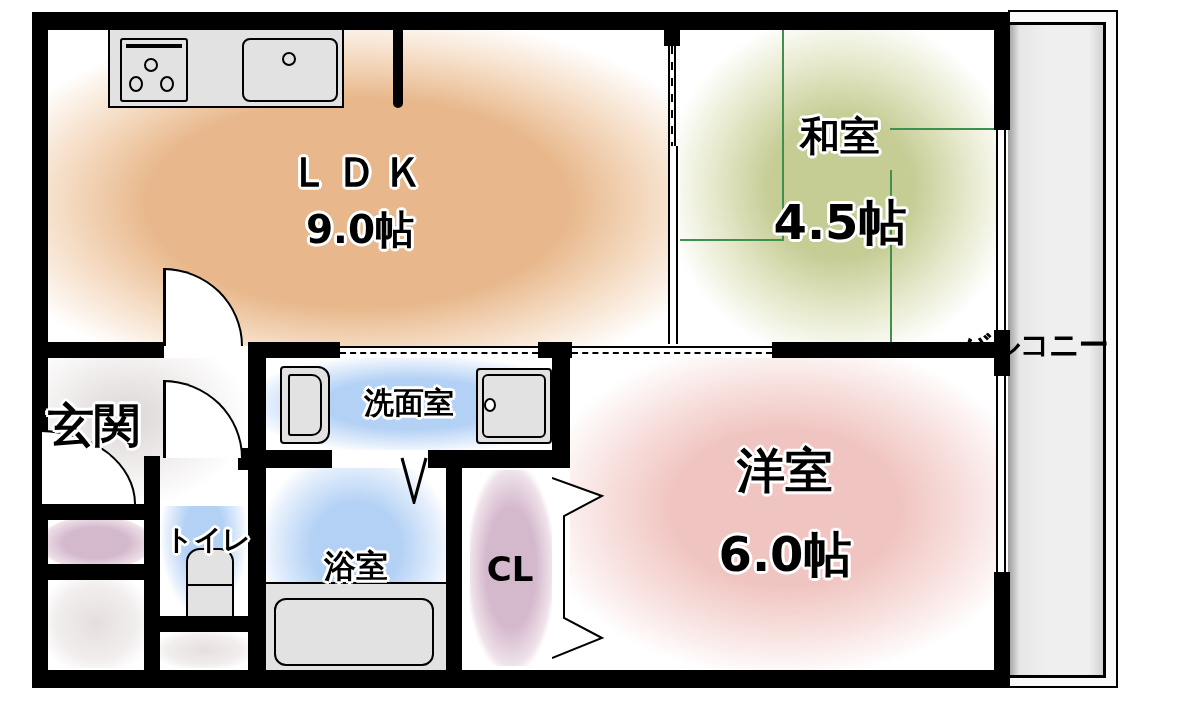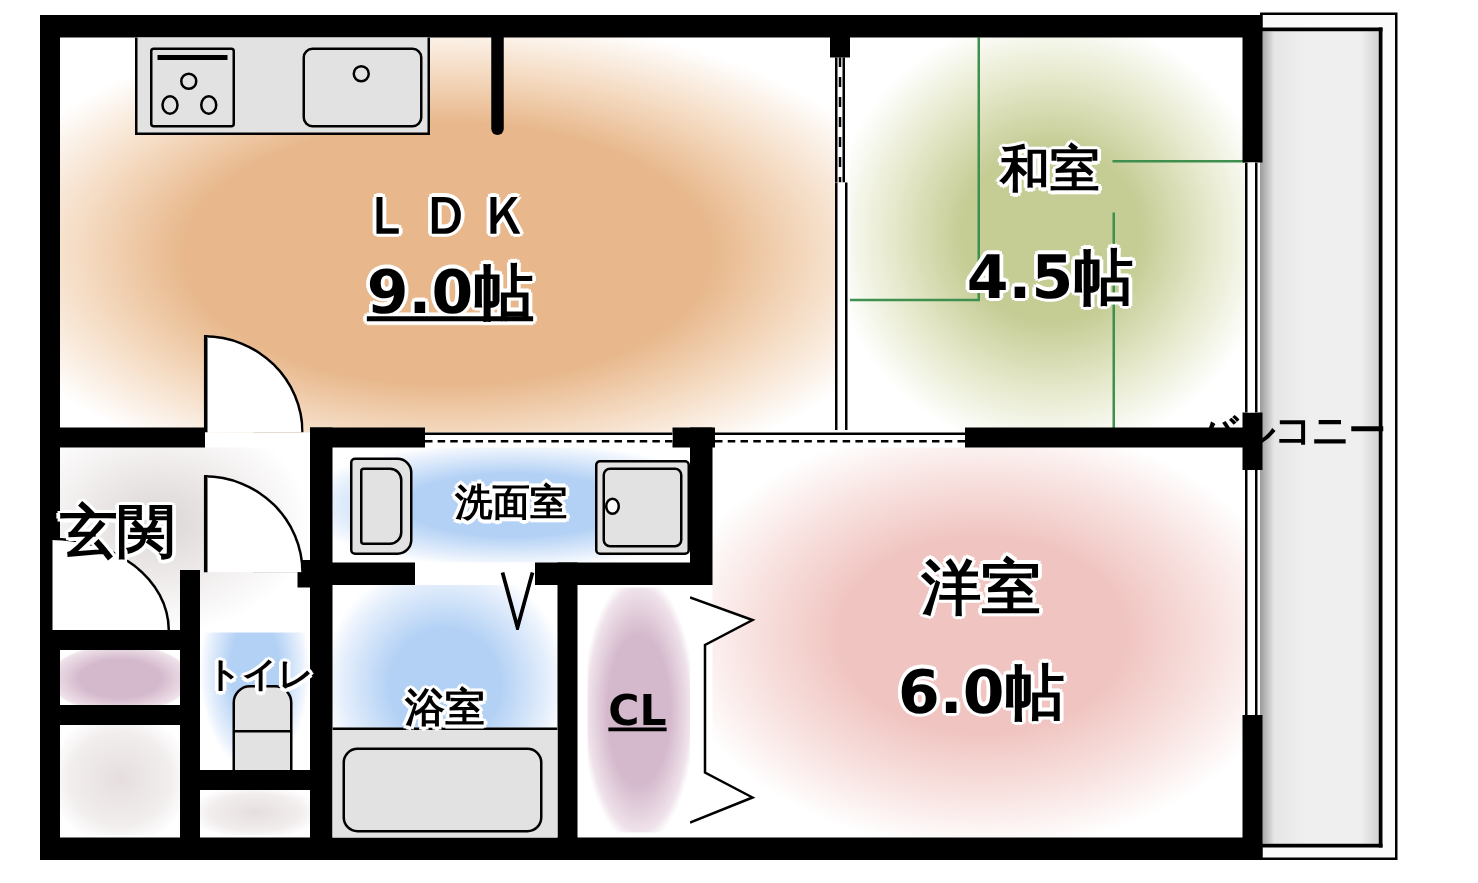--- a/index.html
+++ b/index.html
@@ -140,31 +140,31 @@
 
 <svg class="abs" style="left:552px; top:468px;" width="60" height="200">
   <polyline points="0,10 50,28 12,48 12,150 50,170 0,190" fill="#fff" stroke="#000" stroke-width="2"></polyline>
 </svg>
 
 <div class="door-swing" style="left:163px; top:268px; width:80px; height:78px;"></div>
 <div class="door-swing" style="left:163px; top:380px; width:80px; height:78px;"></div>
 <div class="door-swing" style="left:40px; top:430px; width:96px; height:74px; border-left:2px solid #000; border-top-right-radius:100% 100%;"></div>
 
 <div class="label" style="left:260px; top:152px; width:200px; font-size:41px; letter-spacing:6px;">ＬＤＫ</div>
-<div class="label" style="left:260px; top:210px; width:200px; font-size:48px;text-decoration:underline;">9.0帖</div>
+<div class="label" style="left:260px; top:210px; width:200px; font-size:39px;">9.0帖</div>
 
 <div class="label" style="left:760px; top:116px; width:160px; font-size:40px;">和室</div>
 <div class="label" style="left:755px; top:198px; width:170px; font-size:48px;">4.5帖</div>
 
 <div class="label" style="left:705px; top:446px; width:160px; font-size:48px;">洋室</div>
 <div class="label" style="left:695px; top:530px; width:180px; font-size:48px;">6.0帖</div>
 
 <div class="label" style="left:346px; top:388px; width:126px; font-size:30px;">洗面室</div>
 
 <div class="label" style="left:306px; top:550px; width:100px; font-size:32px;">浴室</div>
 
 <div class="label" style="left:158px; top:526px; width:100px; font-size:28px;">トイレ</div>
 
 <div class="label" style="left:36px; top:402px; width:116px; font-size:46px;">玄関</div>
 
-<div class="label" style="left:470px; top:552px; width:80px; font-size:34px; text-shadow:none;text-decoration:underline;">CL</div>
+<div class="label" style="left:470px; top:552px; width:80px; font-size:34px; text-shadow:none;">CL</div>
 
 <div class="label" style="left:960px; top:330px; width:200px; font-size:30px; text-align:left; text-shadow:none; letter-spacing:-1px;">バルコニー</div>
 
 </body></html>

